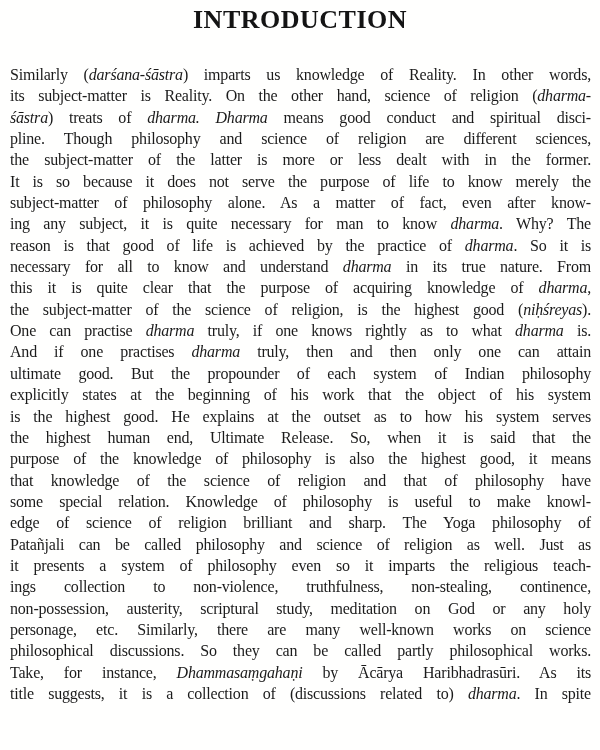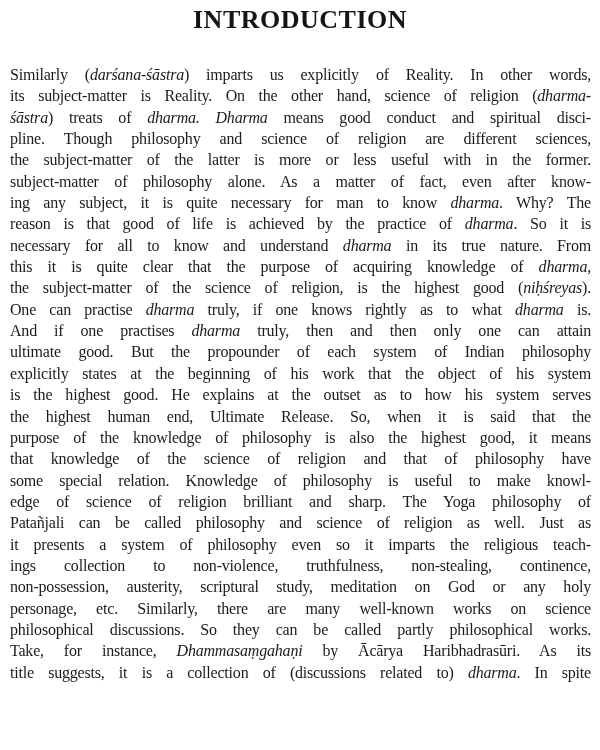--- a/index.html
+++ b/index.html
@@ -44,25 +44,26 @@
   .line .it {
     font-style: italic;
   }
 </style>
 </head>
 <body>
 
 <div class="page">
   <h1 class="title">INTRODUCTION</h1>
   <div class="body-text" id="body-lines">
-      <div class="line"><span>Similarly (</span><span class="it">darśana-śāstra</span><span>) imparts us explicitly of Reality. In other words,</span></div>
+      <div class="line"><span>Similarly (</span><span class="it">darśana-śāstra</span><span>) imparts us knowledge of Reality. In other words,</span></div>
       <div class="line"><span>its subject-matter is Reality. On the other hand, science of religion (</span><span class="it">dharma-</span></div>
       <div class="line"><span class="it">śāstra</span><span>) treats of </span><span class="it">dharma. Dharma</span><span> means good conduct and spiritual disci-</span></div>
       <div class="line"><span>pline. Though philosophy and science of religion are different sciences,</span></div>
-      <div class="line"><span>the subject-matter of the latter is more or less useful with in the former.</span></div>
+      <div class="line"><span>the subject-matter of the latter is more or less dealt with in the former.</span></div>
+      <div class="line"><span>It is so because it does not serve the purpose of life to know merely the</span></div>
       <div class="line"><span>subject-matter of philosophy alone. As a matter of fact, even after know-</span></div>
       <div class="line"><span>ing any subject, it is quite necessary for man to know </span><span class="it">dharma</span><span>. Why? The</span></div>
       <div class="line"><span>reason is that good of life is achieved by the practice of </span><span class="it">dharma</span><span>. So it is</span></div>
       <div class="line"><span>necessary for all to know and understand </span><span class="it">dharma</span><span> in its true nature. From</span></div>
       <div class="line"><span>this it is quite clear that the purpose of acquiring knowledge of </span><span class="it">dharma</span><span>,</span></div>
       <div class="line"><span>the subject-matter of the science of religion, is the highest good (</span><span class="it">niḥśreyas</span><span>).</span></div>
       <div class="line"><span>One can practise </span><span class="it">dharma</span><span> truly, if one knows rightly as to what </span><span class="it">dharma</span><span> is.</span></div>
       <div class="line"><span>And if one practises </span><span class="it">dharma</span><span> truly, then and then only one can attain</span></div>
       <div class="line"><span>ultimate good. But the propounder of each system of Indian philosophy</span></div>
       <div class="line"><span>explicitly states at the beginning of his work that the object of his system</span></div>

